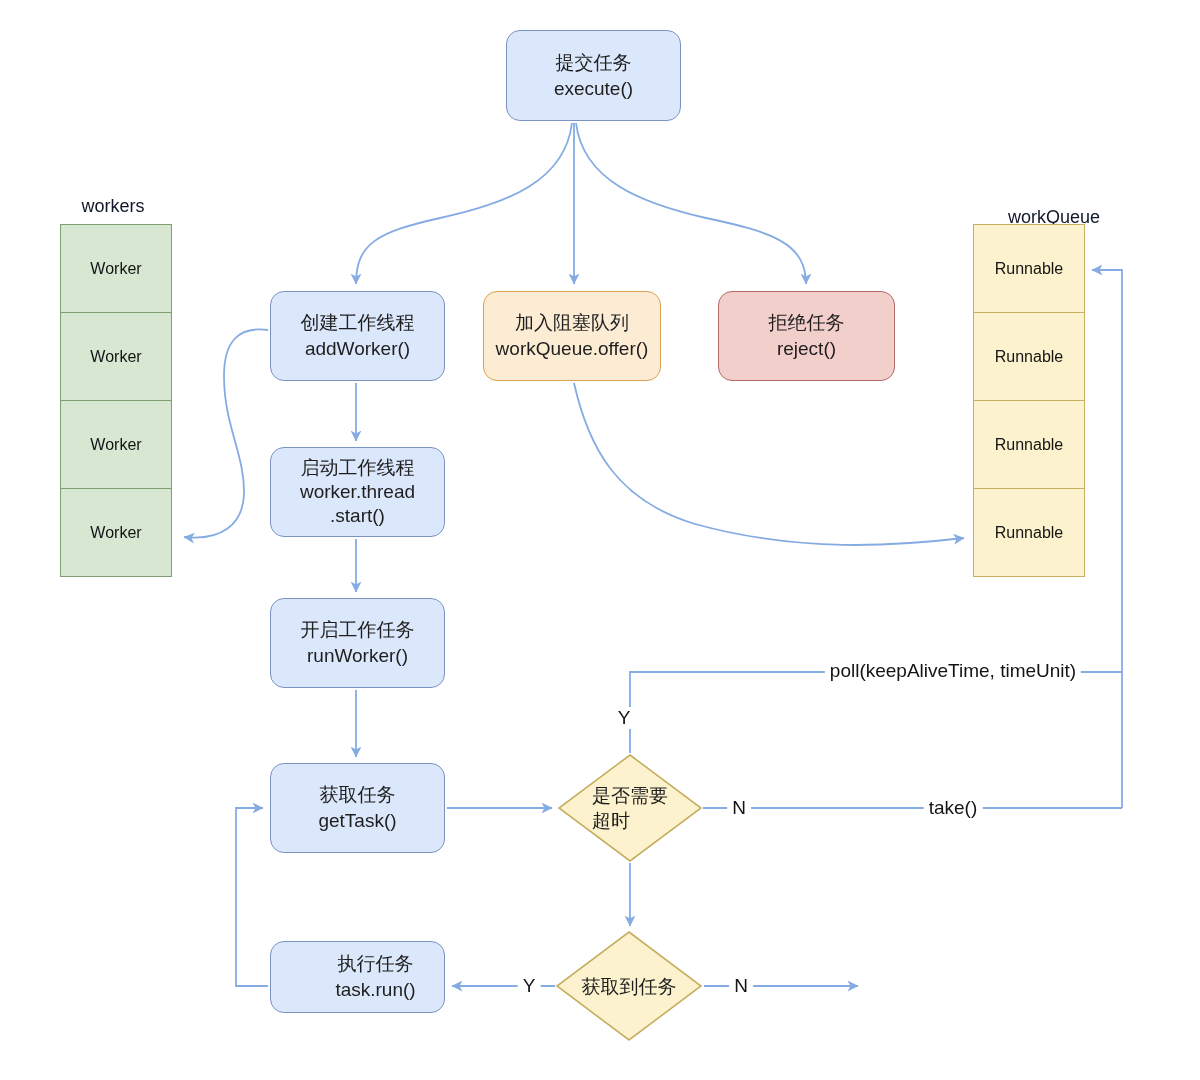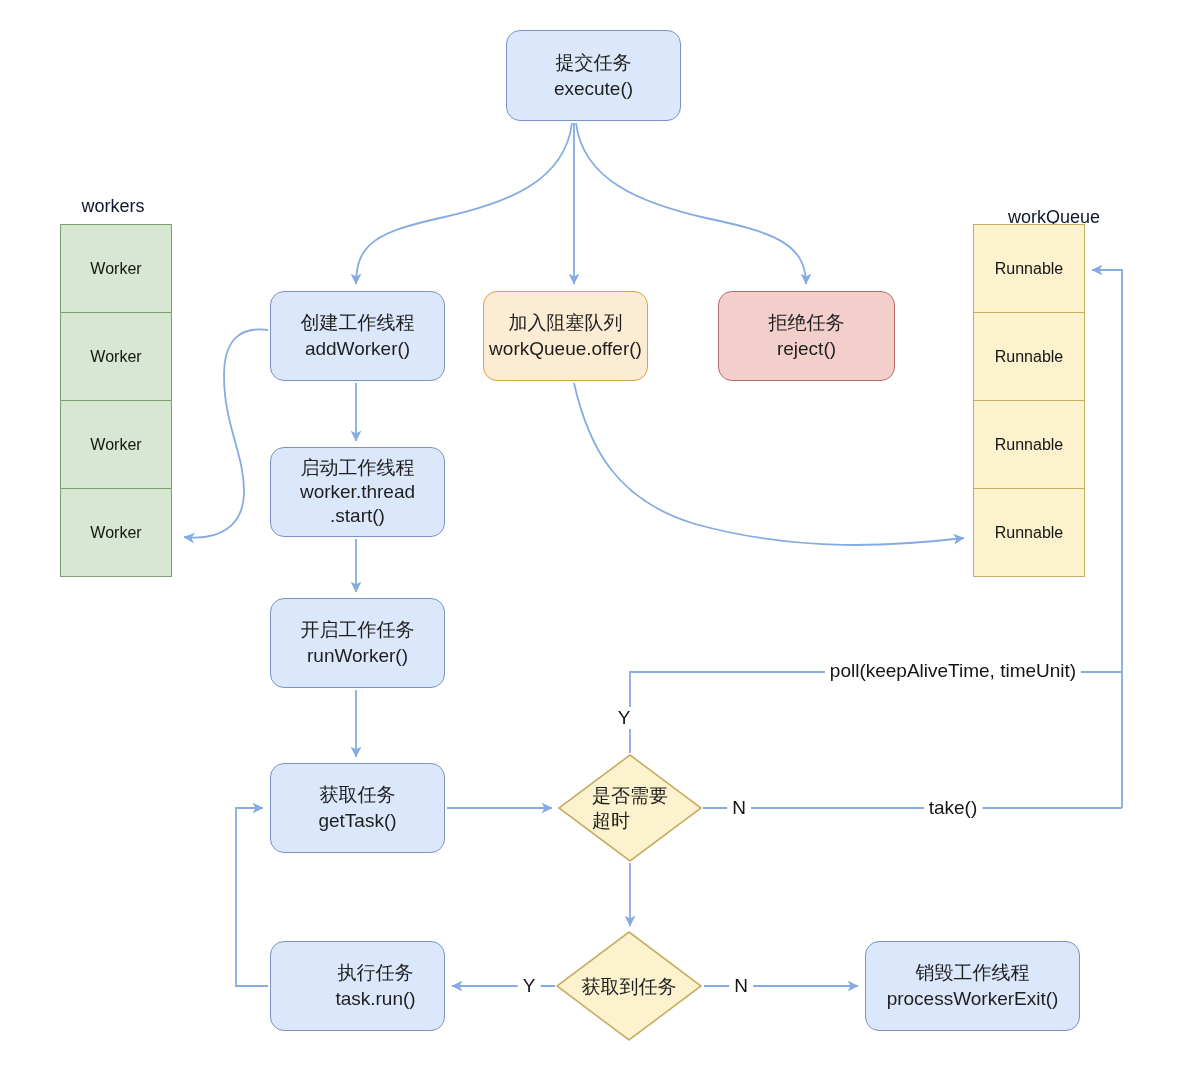--- a/index.html
+++ b/index.html
@@ -89,21 +89,21 @@
     <div class="cell">Runnable</div>
     <div class="cell">Runnable</div>
     <div class="cell">Runnable</div>
   </div>
 
   <div class="node blue" style="left:270px;top:291px;width:175px;height:90px;">
     <div>创建工作线程</div>
     <div>addWorker()</div>
   </div>
 
-  <div class="node orange" style="left:483px;top:291px;width:165px;height:90px;">
+  <div class="node orange" style="left:483px;top:291px;width:178px;height:90px;">
     <div>加入阻塞队列</div>
     <div>workQueue.offer()</div>
   </div>
 
   <div class="node red" style="left:718px;top:291px;width:177px;height:90px;">
     <div>拒绝任务</div>
     <div>reject()</div>
   </div>
 
   <div class="node blue three" style="left:270px;top:447px;width:175px;height:90px;">
@@ -115,29 +115,25 @@
   <div class="node blue" style="left:270px;top:598px;width:175px;height:90px;">
     <div>开启工作任务</div>
     <div>runWorker()</div>
   </div>
 
   <div class="node blue" style="left:270px;top:763px;width:175px;height:90px;">
     <div>获取任务</div>
     <div>getTask()</div>
   </div>
 
-  <div class="node blue" style="left:270px;top:941px;width:175px;height:90px;padding-left:36px;">
+  <div class="node blue" style="left:270px;top:941px;width:175px;height:72px;padding-left:36px;">
     <div>执行任务</div>
     <div>task.run()</div>
   </div>
 
-  <div class="node blue" style="left:865px;top:941px;width:215px;height:90px;">
-    <div>销毁工作线程</div>
-    <div>processWorkerExit()</div>
-  </div>
 
   <div class="dmd-text" style="left:630px;top:808px;">
     <div>是否需要</div>
     <div>超时</div>
   </div>
   <div class="dmd-text" style="left:629px;top:986px;">
     <div>获取到任务</div>
   </div>
 
   <div class="edge-label" style="left:624px;top:718px;">Y</div>

